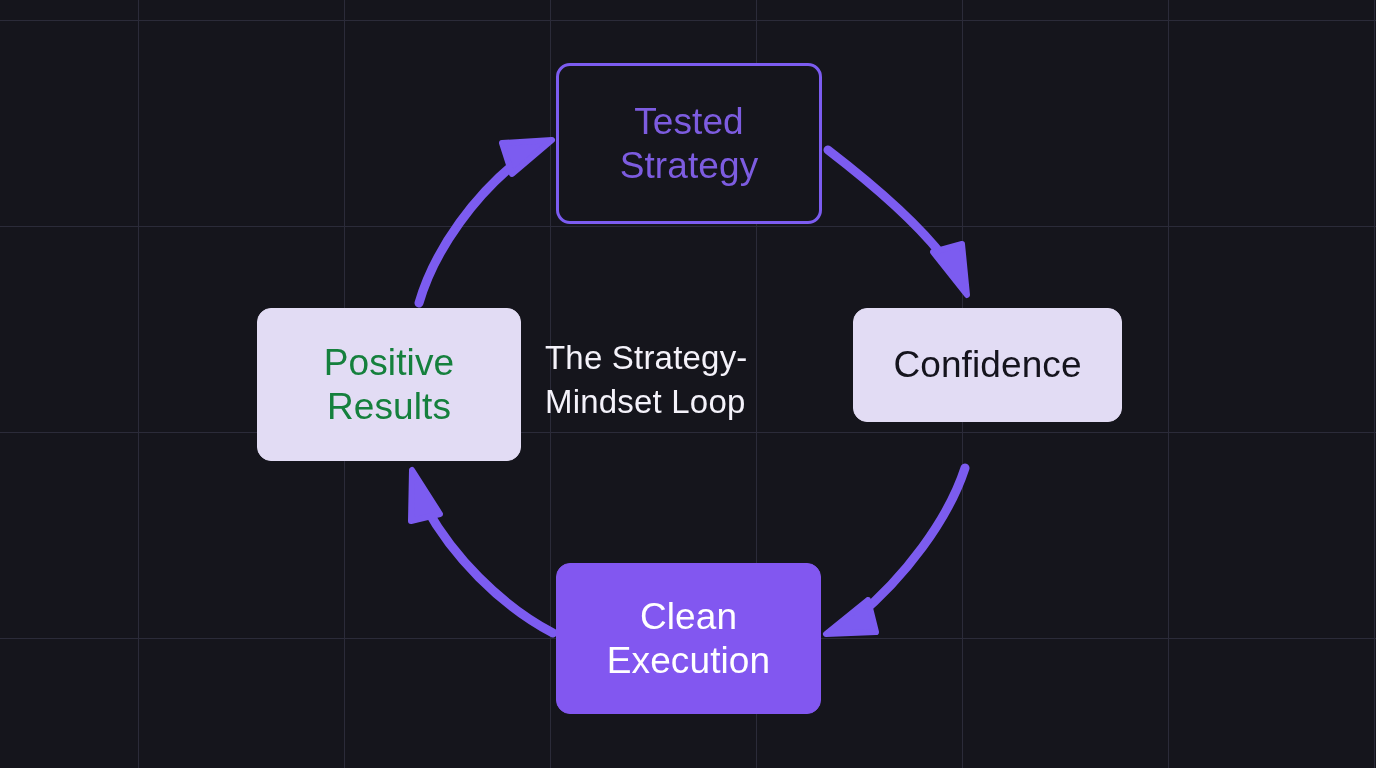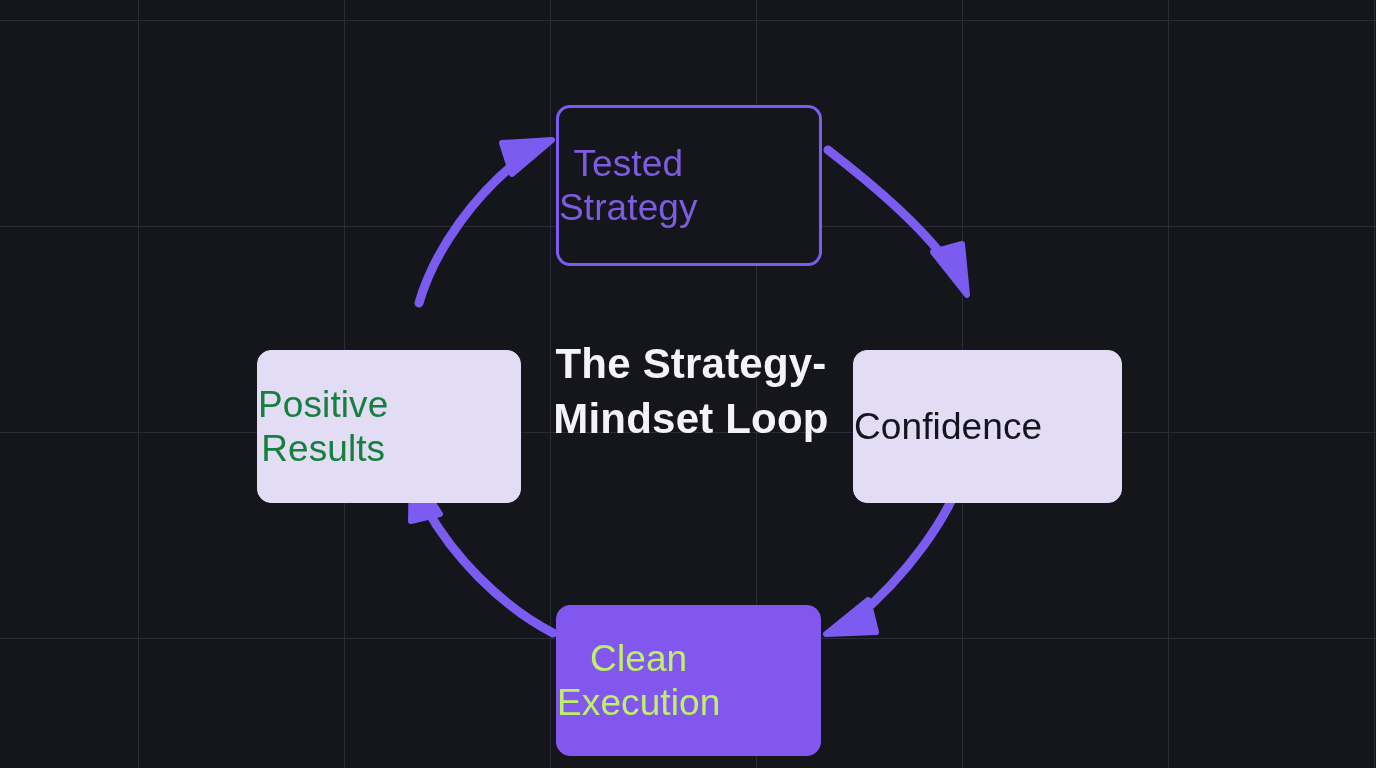--- a/index.html
+++ b/index.html
@@ -30,70 +30,68 @@
     left: 0; top: 0;
     width: 1376px;
     height: 768px;
     pointer-events: none;
   }
   .node {
     position: absolute;
     box-sizing: border-box;
     display: flex;
     align-items: center;
+    justify-content: center;
     text-align: center;
     border-radius: 14px;
     line-height: 1.18;
     white-space: pre-line;
     letter-spacing: 0.1px;
-    margin-top: 42px;
   }
   #node-tested-strategy {
     left: 556px; top: 63px;
     width: 266px; height: 161px;
     background: #15151c;
     border: 3px solid #7c5cf0;
     color: #7d5ce0;
     font-size: 37px;
   }
   #node-confidence {
     left: 853px; top: 308px;
-    width: 269px; height: 153px;
+    width: 269px; height: 114px;
     background: #e2dcf4;
     border: 1px solid #e2dcf4;
     color: #15141d;
     font-size: 37px;
   }
   #node-clean-execution {
     left: 556px; top: 563px;
     width: 265px; height: 151px;
     background: #8257f0;
     border: 1px solid #8257f0;
-    color: #bef264;
+    color: #ffffff;
     font-size: 37px;
   }
   #node-positive-results {
     left: 257px; top: 308px;
     width: 264px; height: 153px;
     background: #e2dcf4;
     border: 1px solid #e2dcf4;
     color: #15803d;
     font-size: 37px;
   }
   #center-label {
     position: absolute;
     left: 545px; top: 336px;
     width: 292px;
-    text-align: center;
     color: #f4f2fa;
-    font-size: 42px;
+    font-size: 33px;
     line-height: 1.32;
     white-space: pre-line;
     letter-spacing: 0.2px;
-    font-weight: bold;
   }
 </style>
 </head>
 <body>
 
 <div id="canvas">
 
   <svg id="edges" viewBox="0 0 1376 768" xmlns="http://www.w3.org/2000/svg">
 
     <g>

